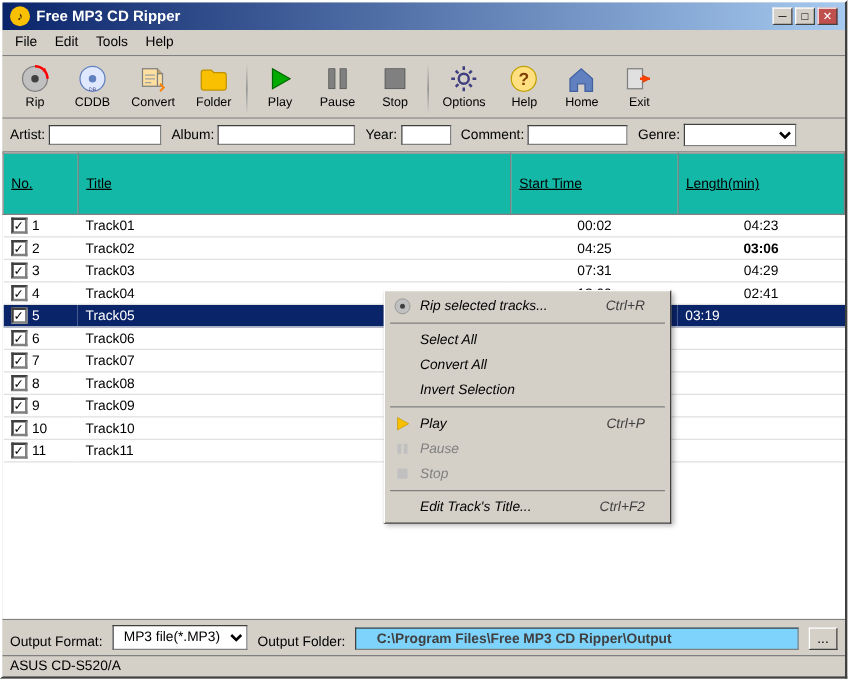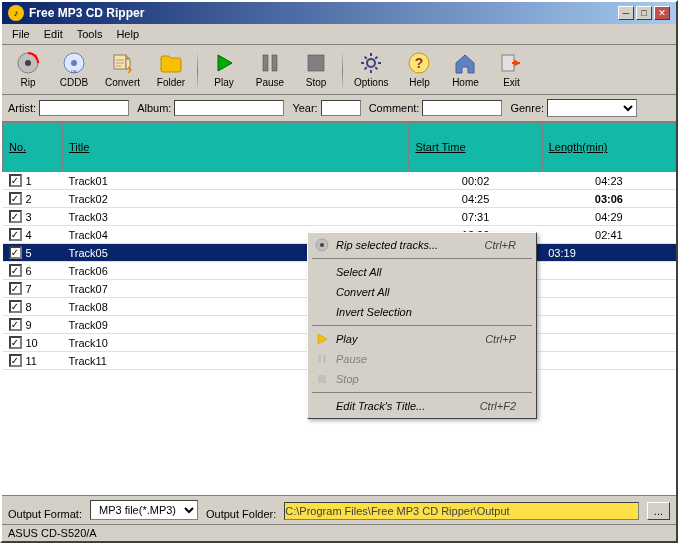--- a/index.html
+++ b/index.html
@@ -296,28 +296,29 @@
     }
     .format-select {
       background: white;
       border: 1px solid #808080;
       border-top-color: #404040;
       border-left-color: #404040;
       padding: 2px 4px;
       font-size: 11px;
     }
     .folder-input {
-      background: #fde047;
+      background: #7dd3fc;
       border: 1px solid #808080;
       border-top-color: #404040;
       border-left-color: #404040;
-      padding: 2px 0;
+      padding: 2px 16px;
       font-size: 11px;
       flex: 1;
       color: #404040;
+      font-weight: bold;
     }
 
     .browse-btn {
       background: #d4d0c8;
       border: 1px solid #fff;
       border-right-color: #404040;
       border-bottom-color: #404040;
       padding: 2px 6px;
       cursor: pointer;
       font-size: 11px;

